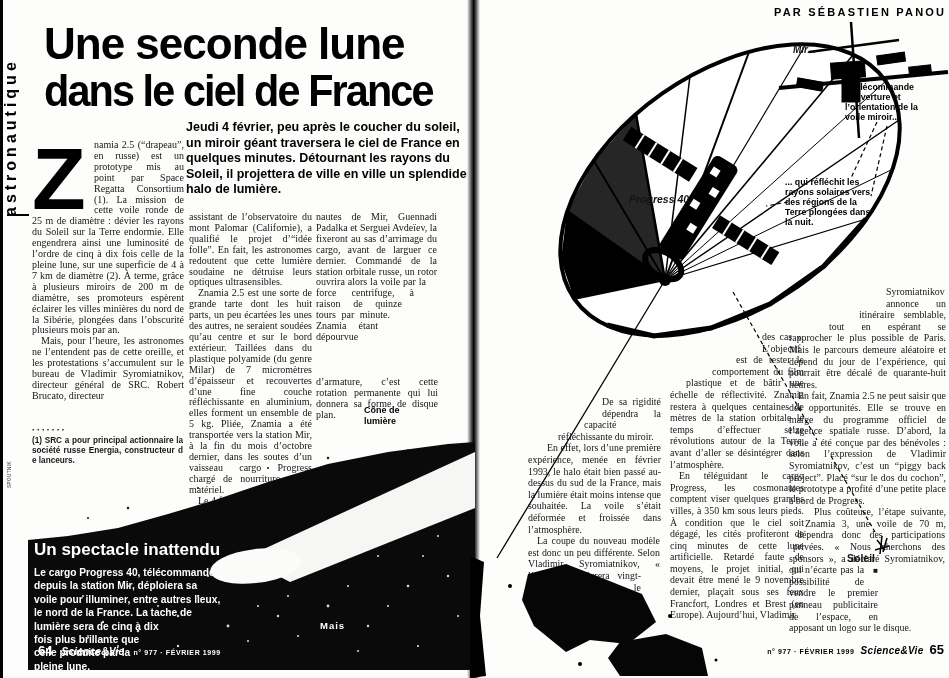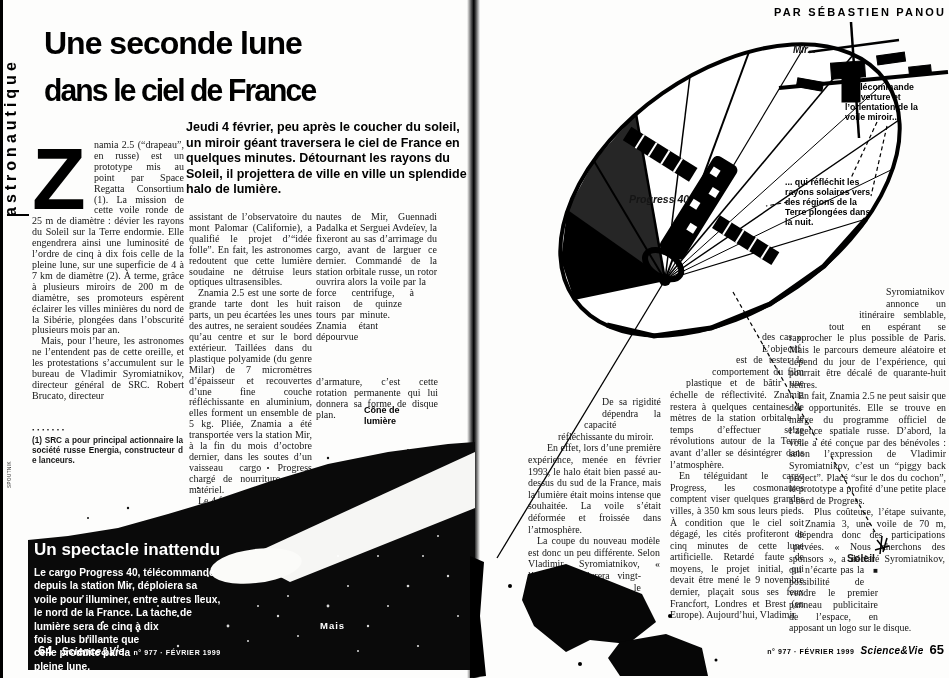--- a/index.html
+++ b/index.html
@@ -15,21 +15,21 @@
   .fr{float:right;}
   .cr{clear:right;}
   
   .film-edge{left:0;top:0;width:3px;height:678px;background:#000;}
   .vlabel{left:2px;top:14px;height:202px;writing-mode:vertical-rl;transform:rotate(180deg);
           font:bold 16px "Liberation Sans",sans-serif;letter-spacing:4px;color:#000;}
   .vlabel-rule{left:7px;top:214px;width:22px;height:2px;background:#000;}
   .credit{left:7px;top:418px;height:70px;writing-mode:vertical-rl;transform:rotate(180deg);
           font:4.5px "Liberation Sans",sans-serif;color:#333;letter-spacing:.5px;}
   .title{left:44px;top:20px;margin:0;color:#000;font-family:"Liberation Sans",sans-serif;
-         font-weight:bold;font-size:32px;line-height:47px;white-space:nowrap;}
+         font-weight:bold;font-size:44px;line-height:47px;white-space:nowrap;}
   .title span{display:block;}
   .t1{letter-spacing:-1px;}
   .t2{letter-spacing:-2px;transform:scaleX(.94);transform-origin:left;display:inline-block;}
   .standfirst{left:186px;top:120px;width:292px;margin:0;
               font:bold 12.5px/15.5px "Liberation Sans",sans-serif;color:#000;}
   .col1{left:32px;top:140px;width:152px;}
   .dropcap{float:left;width:56px;height:70px;margin:4px 6px 0 0;
            font:bold 88px/70px "Liberation Sans",sans-serif;letter-spacing:-4px;color:#000;}
   .footnotes{left:32px;top:427px;width:151px;}
   .fn-rule{font-size:7px;letter-spacing:2.5px;line-height:6px;margin-bottom:3px;color:#000;}

